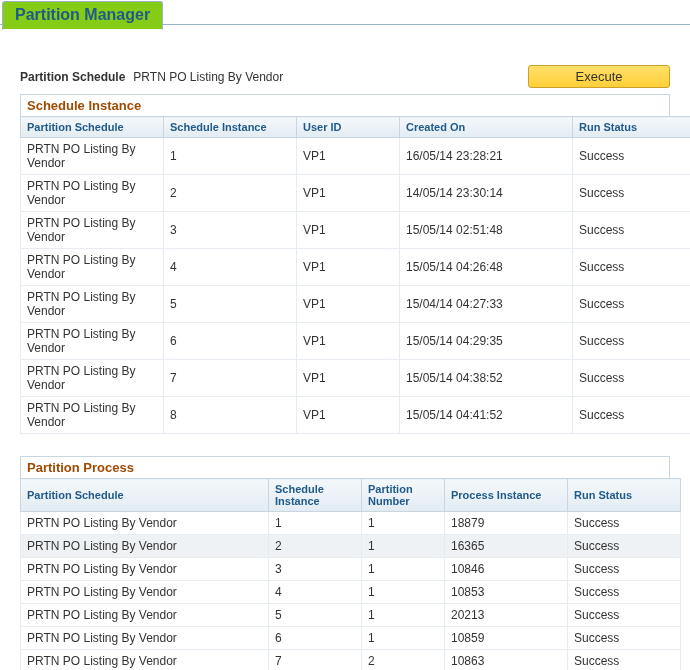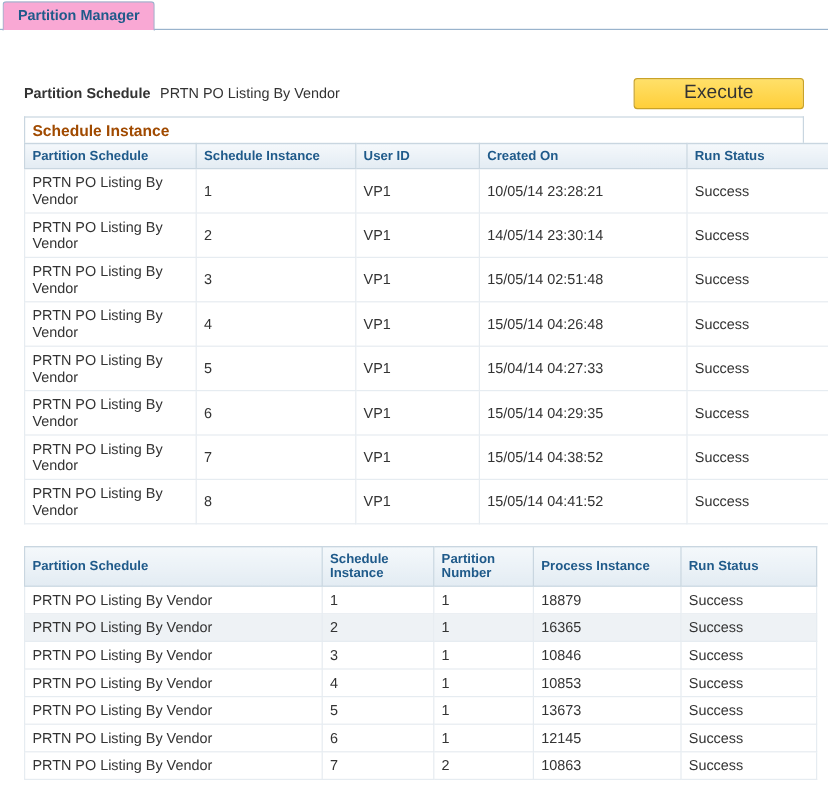--- a/index.html
+++ b/index.html
@@ -16,28 +16,28 @@
   
   .tab-strip {
     border-bottom: 1px solid #99b3cc;
     padding-left: 2px;
     height: 24px;
   }
   .tab {
     display: inline-block;
     border: 1px solid #99b3cc;
     border-bottom: 1px solid #fff;
-    background: #f9a8d4;
+    background: #84cc16;
     padding: 4px 12px 5px 12px;
     border-radius: 3px 3px 0 0;
     color: #1f5a8a;
     font-weight: bold;
     position: relative;
     top: 1px;
-    font-size: 12px;
+    font-size: 16px;
   }
   .body-area {
     padding: 40px 20px 14px 20px;
   }
   .sched-row {
     display: flex;
     align-items: baseline;
     margin-bottom: 6px;
   }
   .sched-label {
@@ -51,21 +51,21 @@
     flex: 1;
   }
   .execute-btn {
     display: inline-block;
     min-width: 120px;
     text-align: center;
     padding: 3px 10px;
     background: linear-gradient(#ffe069, #ffcf3a);
     border: 1px solid #c9a227;
     border-radius: 3px;
-    font-size: 16px;
+    font-size: 13px;
     color: #333;
     cursor: pointer;
     margin-left: 50px;
   }
   .section-title {
     color: #a04a00;
     font-weight: bold;
     font-size: 13px;
     margin-top: 4px;
     margin-bottom: 0;
@@ -135,21 +135,21 @@
         <th>User ID</th>
         <th>Created On</th>
         <th>Run Status</th>
       </tr>
     </thead>
     <tbody id="inst-body">
           <tr>
             <td>PRTN PO Listing By Vendor</td>
             <td>1</td>
             <td>VP1</td>
-            <td>10/05/14 23:28:21</td>
+            <td>16/05/14 23:28:21</td>
             <td>Success</td>
           </tr>
           <tr>
             <td>PRTN PO Listing By Vendor</td>
             <td>2</td>
             <td>VP1</td>
             <td>14/05/14 23:30:14</td>
             <td>Success</td>
           </tr>
           <tr>
@@ -192,20 +192,21 @@
             <td>8</td>
             <td>VP1</td>
             <td>15/05/14 04:41:52</td>
             <td>Success</td>
           </tr>
         </tbody>
   </table>
 
   <div class="spacer"></div>
 
+  <div class="section-title">Partition Process</div>
   <table class="data proc">
     <thead>
       <tr>
         <th>Partition Schedule</th>
         <th>Schedule Instance</th>
         <th>Partition Number</th>
         <th>Process Instance</th>
         <th>Run Status</th>
       </tr>
     </thead>
@@ -235,28 +236,28 @@
             <td>PRTN PO Listing By Vendor</td>
             <td>4</td>
             <td>1</td>
             <td>10853</td>
             <td>Success</td>
           </tr>
           <tr>
             <td>PRTN PO Listing By Vendor</td>
             <td>5</td>
             <td>1</td>
-            <td>13673</td>
+            <td>20213</td>
             <td>Success</td>
           </tr>
           <tr>
             <td>PRTN PO Listing By Vendor</td>
             <td>6</td>
             <td>1</td>
-            <td>12145</td>
+            <td>10859</td>
             <td>Success</td>
           </tr>
           <tr>
             <td>PRTN PO Listing By Vendor</td>
             <td>7</td>
             <td>2</td>
             <td>10863</td>
             <td>Success</td>
           </tr>
         </tbody>

